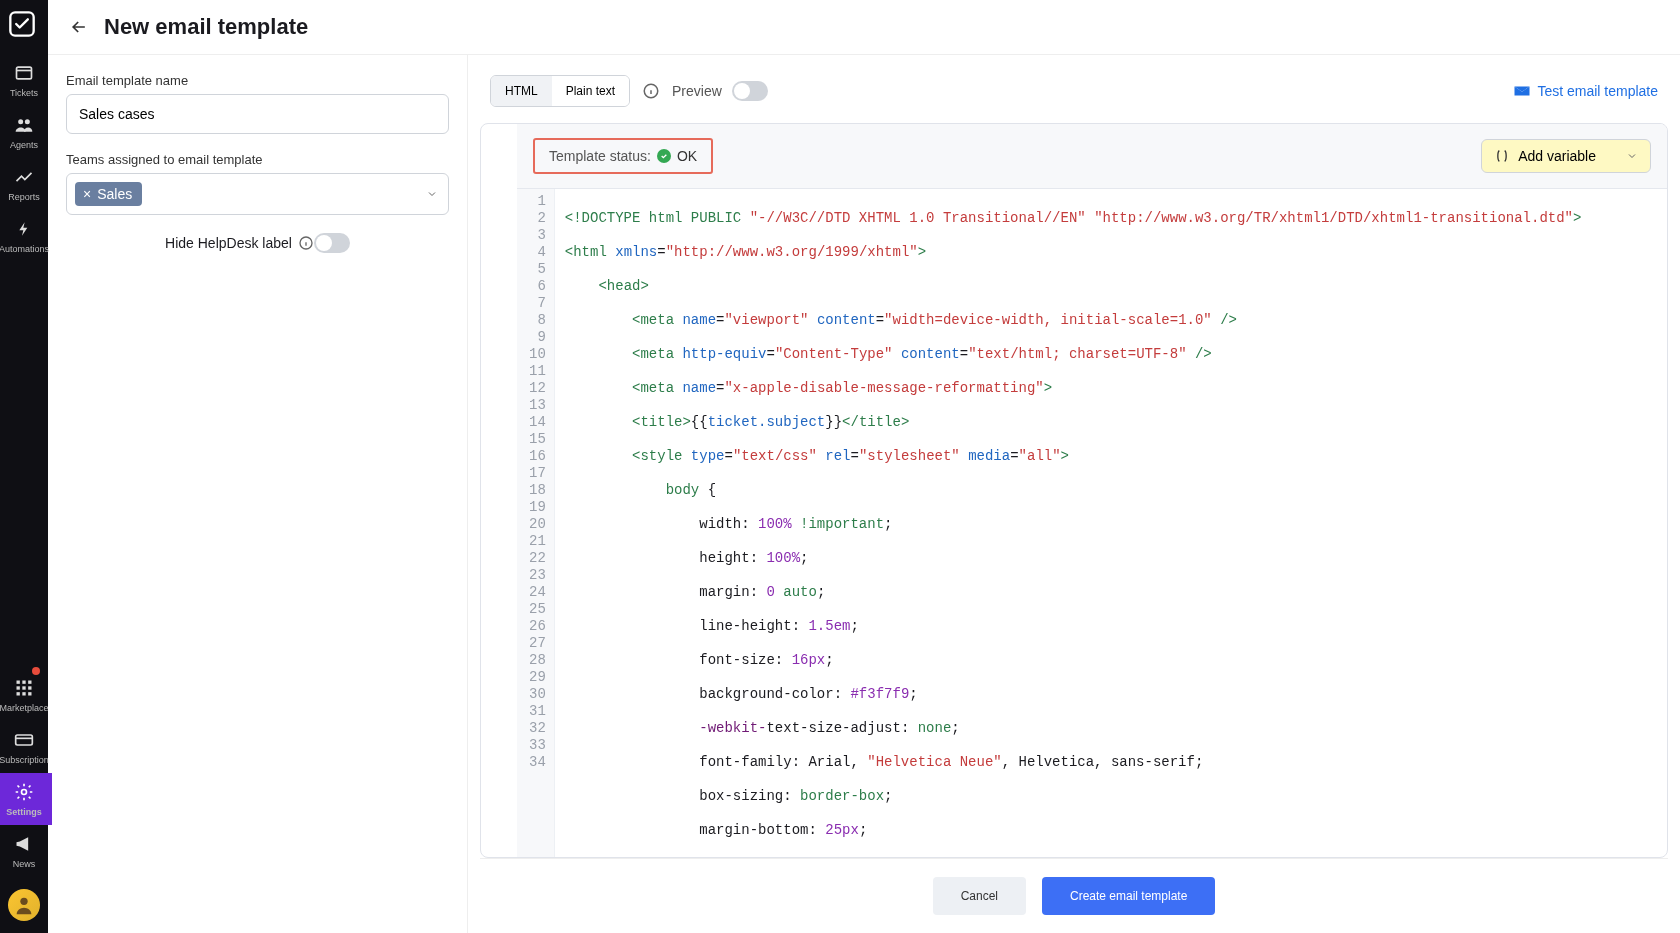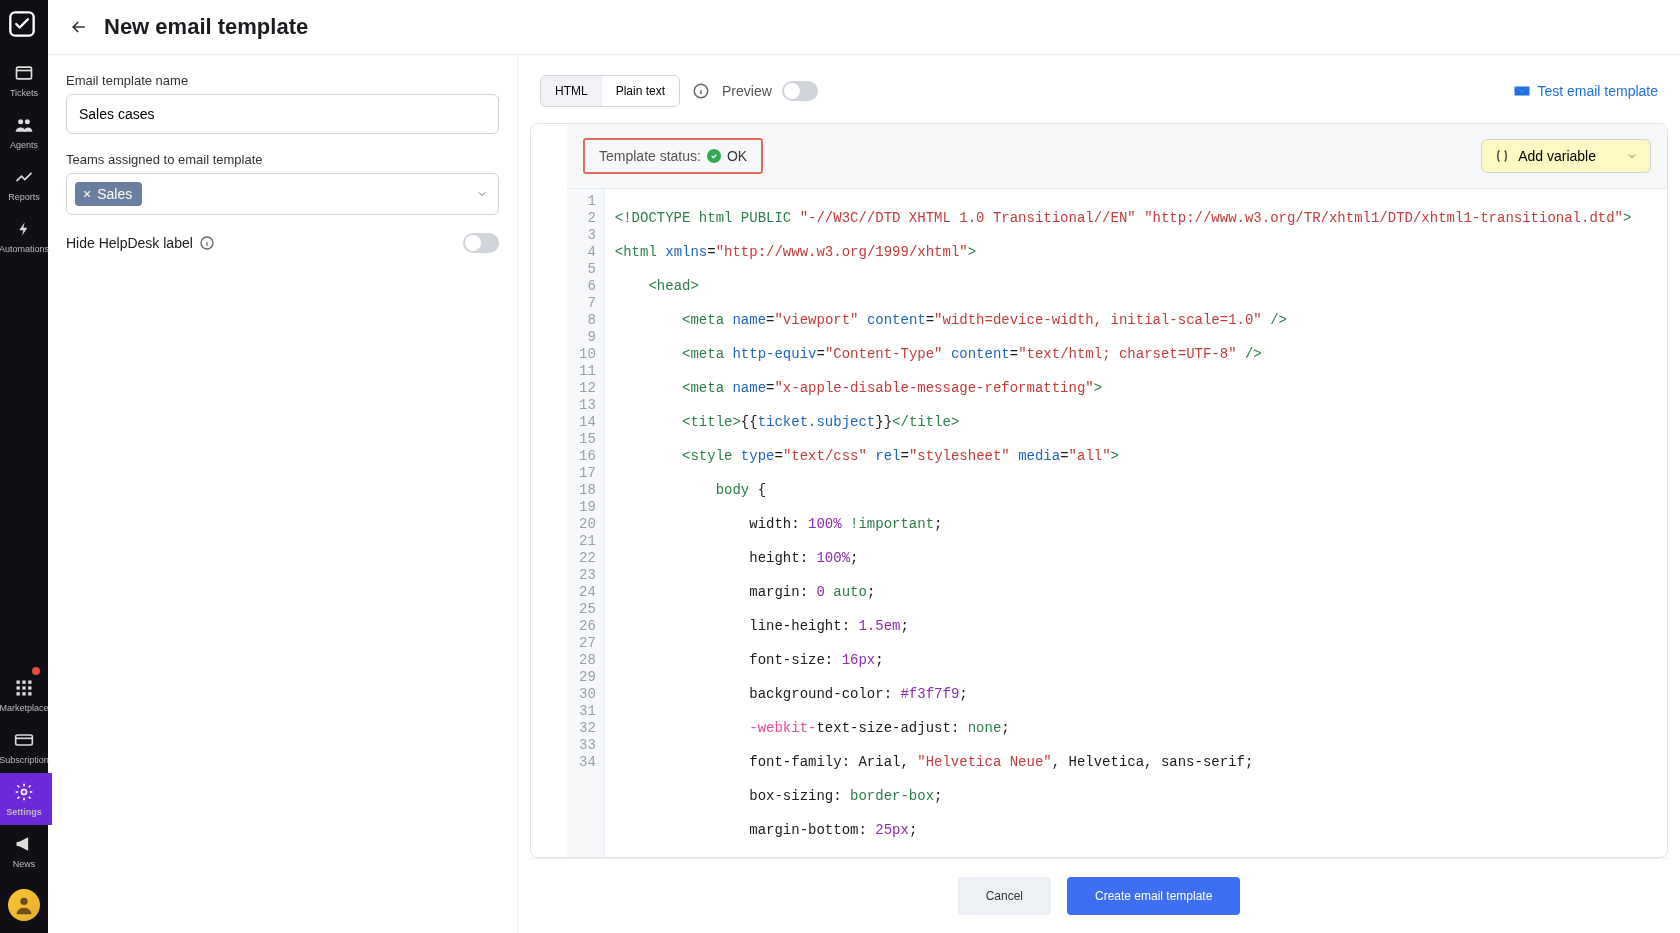--- a/index.html
+++ b/index.html
@@ -20,28 +20,28 @@
 
 
 .main { flex: 1; display: flex; flex-direction: column; }
 .topbar { display: flex; align-items: center; padding: 14px 20px; border-bottom: 1px solid #eee; }
 .topbar .back { width: 22px; height: 22px; margin-right: 14px; cursor:pointer; display:flex; align-items:center; justify-content:center; }
 .topbar h1 { font-size: 22px; font-weight: 600; }
 
 .content { flex: 1; display: flex; overflow: hidden; }
 
 
-.left-panel { width: 470px; border-right: 1px solid #eee; padding: 18px 18px; }
+.left-panel { width: 420px; border-right: 1px solid #eee; padding: 18px 18px; }
 .field-label { font-size: 13px; color: #333; margin-bottom: 6px; display:block; }
 .text-input { width: 100%; height: 40px; padding: 8px 12px; border: 1px solid #d0d4da; border-radius: 6px; font-size: 14px; }
 .multiselect { width: 100%; min-height: 42px; border: 1px solid #d0d4da; border-radius: 6px; padding: 6px 34px 6px 8px; display:flex; align-items:center; position:relative; }
 .multiselect .chip { background: #6a7fa0; color: #fff; padding: 4px 10px 4px 8px; border-radius: 4px; display:inline-flex; align-items:center; font-size: 14px; }
 .multiselect .chip .x { margin-right: 6px; font-weight: 300; }
 .multiselect .chev { position:absolute; right:10px; top:50%; transform: translateY(-50%); }
-.hd-row { display:flex; align-items:center; justify-content:space-between; margin-top: 18px; }
+.hd-row { display:flex; align-items:center; justify-content:center; margin-top: 18px; }
 .hd-row .info-icon { margin-left: 6px; }
 .toggle { width: 36px; height: 20px; background: #d0d4da; border-radius: 10px; position: relative; }
 .toggle .knob { position:absolute; width:16px; height:16px; background:#fff; border-radius:50%; top:2px; left:2px; }
 
 
 .right-panel { flex:1; display:flex; flex-direction:column; overflow:hidden; padding: 8px 12px 0 12px; }
 .editor-toolbar { display:flex; align-items:center; padding: 12px 10px 16px 10px; }
 .view-toggle { display:inline-flex; border:1px solid #d0d4da; border-radius:6px; overflow:hidden; }
 .view-toggle button { background:#fff; border:none; padding:8px 14px; font-size:12px; cursor:pointer; }
 .view-toggle button.active { background:#f0f2f5; }
@@ -60,21 +60,21 @@
 .add-var-btn { margin-left:auto; display:inline-flex; align-items:center; border:1px solid #d0d4da; border-radius:6px; padding:8px 12px; background:#fef9c3; font-size:14px; cursor:pointer; }
 .add-var-btn .chev { margin-left:30px; }
 
 .code-area { flex:1; overflow:auto; display:flex; font-family: Menlo, Consolas, "Courier New", monospace; font-size: 14px; line-height: 17px; }
 .gutter { background:#f7f8fa; color:#9aa0aa; text-align:right; padding: 4px 8px 4px 12px; user-select:none; border-right:1px solid #edf0f4; }
 .gutter div { height:17px; }
 .code { padding: 4px 10px; white-space:pre; }
 .code .line { height:17px; }
 
 
-.t-doctype { color:#ec4899; }
+.t-doctype { color:#701a75; }
 .t-tag { color:#2d7d4a; }
 .t-attr { color:#2066c0; }
 .t-val { color:#c43c3c; }
 .t-css-val { color:#2d7d4a; }
 .t-css-num { color:#8a2db0; }
 .t-css-str { color:#c43c3c; }
 .t-css-sel { color:#2d7d4a; }
 .t-tmpl { color:#2066c0; }
 
 

